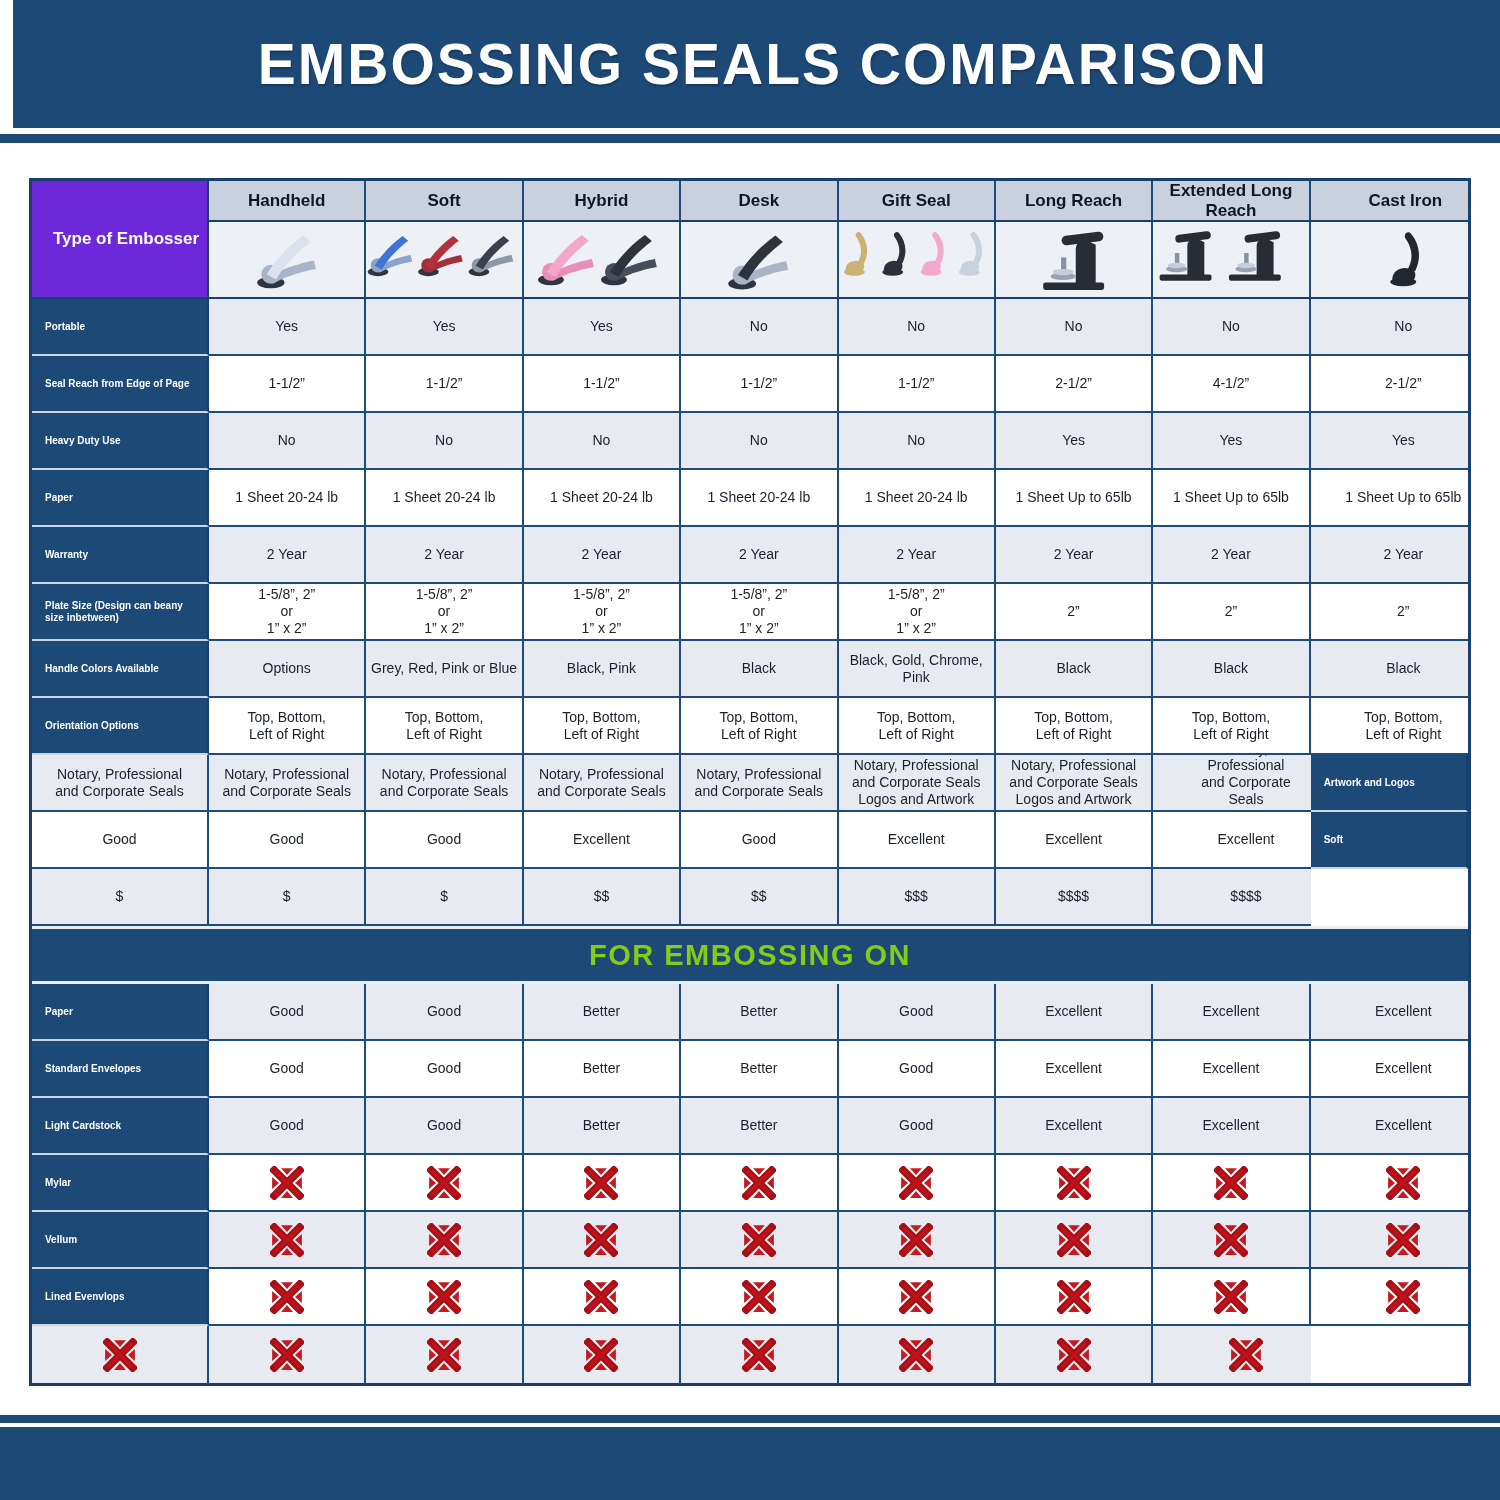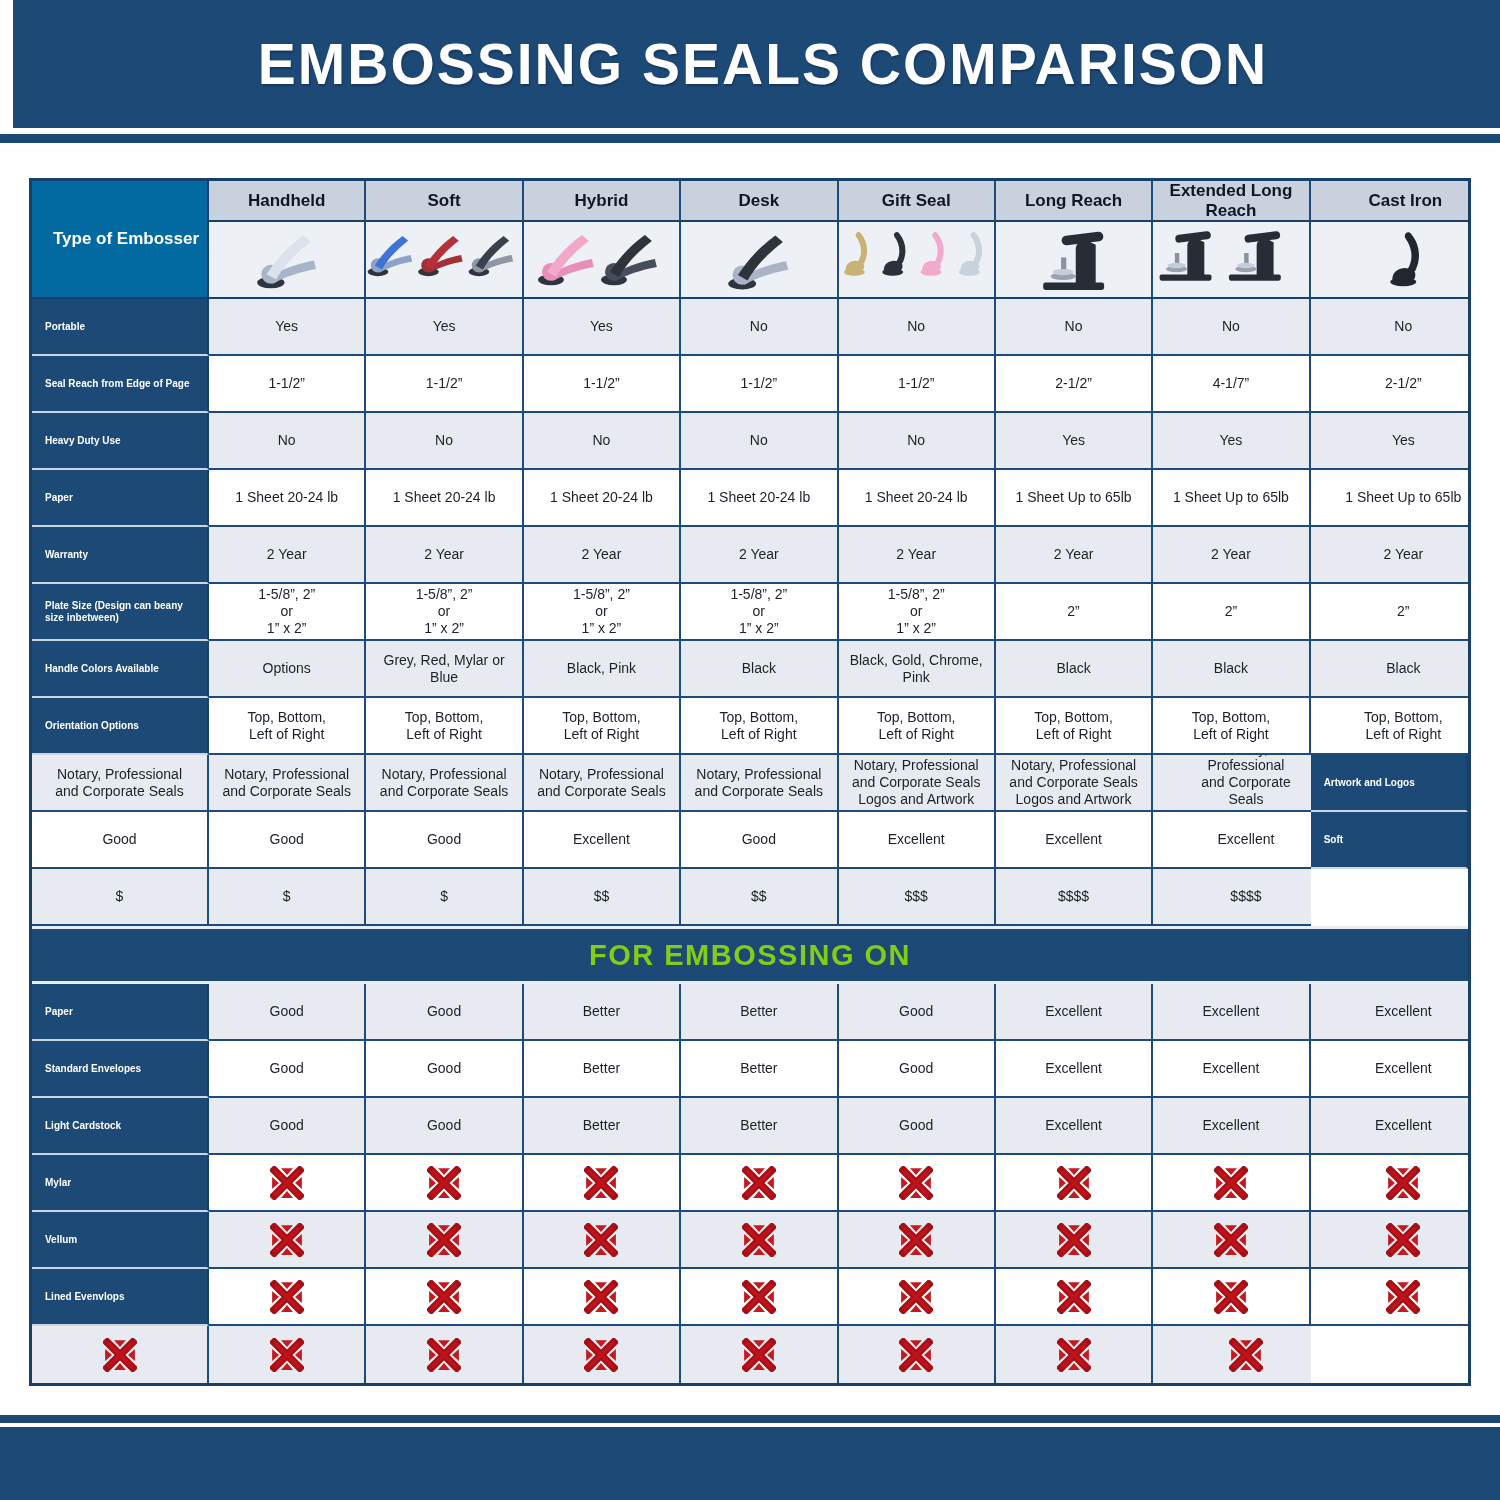--- a/index.html
+++ b/index.html
@@ -11,21 +11,21 @@
   .top-banner h1{margin:0;color:#fff;font-size:57px;font-weight:bold;letter-spacing:2px;
     text-shadow:1px 2px 2px rgba(0,0,0,.25);}
   .rule-top{position:absolute;left:0;top:134px;width:1500px;height:9px;background:#1d4977;}
 
   
   .grid{position:absolute;left:29px;top:178px;width:1442px;box-sizing:border-box;
     border:3px solid #16406d;display:grid;grid-template-columns:177px repeat(8,1fr);
     grid-template-rows:41px 77px repeat(11,57px) 58px repeat(7,57px);background:#fff;}
   .grid > div{box-sizing:border-box;display:flex;align-items:center;justify-content:center;
     text-align:center;overflow:hidden;}
-  .corner{grid-row:1 / 3;grid-column:1;background:#0369a1;}
+  .corner{grid-row:1 / 3;grid-column:1;background:#6d28d9;}
   .label{background:#1d4977;color:#fff;font-weight:bold;font-size:10px;line-height:1.18;
     justify-content:flex-start !important;text-align:left !important;
     padding:2px 6px 2px 13px;border-bottom:2px solid #ccd6e2;border-right:2px solid #16406d;}
   .corner{color:#fff;font-weight:bold;font-size:17px;justify-content:flex-start;text-align:left;
     padding-left:13px;border-bottom:2px solid #16406d;border-right:2px solid #16406d;}
   .head{background:#c8d1dd;color:#0e1726;font-weight:bold;font-size:17px;
     border-bottom:2px solid #16406d;border-right:2px solid #1d4b7c;}
   .imgcell{background:#edf0f5;border-bottom:2px solid #16406d;border-right:2px solid #1d4b7c;}
   .cell{background:#fff;color:#1b202a;font-size:14px;line-height:1.2;white-space:pre-line;
     padding:2px 4px;border-bottom:2px solid #1d4b7c;border-right:2px solid #1d4b7c;}
@@ -197,21 +197,21 @@
       <div class="cell alt">No</div>
       <div class="cell alt">No</div>
       <div class="cell alt lastcol">No</div>
       <div class="label">Seal Reach from Edge of Page</div>
       <div class="cell">1-1/2”</div>
       <div class="cell">1-1/2”</div>
       <div class="cell">1-1/2”</div>
       <div class="cell">1-1/2”</div>
       <div class="cell">1-1/2”</div>
       <div class="cell">2-1/2”</div>
-      <div class="cell">4-1/7”</div>
+      <div class="cell">4-1/2”</div>
       <div class="cell lastcol">2-1/2”</div>
       <div class="label">Heavy Duty Use</div>
       <div class="cell alt">No</div>
       <div class="cell alt">No</div>
       <div class="cell alt">No</div>
       <div class="cell alt">No</div>
       <div class="cell alt">No</div>
       <div class="cell alt">Yes</div>
       <div class="cell alt">Yes</div>
       <div class="cell alt lastcol">Yes</div>
@@ -247,21 +247,21 @@
 or
 1” x 2”</div>
       <div class="cell">1-5/8”, 2”
 or
 1” x 2”</div>
       <div class="cell">2”</div>
       <div class="cell">2”</div>
       <div class="cell lastcol">2”</div>
       <div class="label">Handle Colors Available</div>
       <div class="cell alt">Options</div>
-      <div class="cell alt">Grey, Red, Mylar or Blue</div>
+      <div class="cell alt">Grey, Red, Pink or Blue</div>
       <div class="cell alt">Black, Pink</div>
       <div class="cell alt">Black</div>
       <div class="cell alt">Black, Gold, Chrome, Pink</div>
       <div class="cell alt">Black</div>
       <div class="cell alt">Black</div>
       <div class="cell alt lastcol">Black</div>
       <div class="label">Orientation Options</div>
       <div class="cell">Top, Bottom,
 Left of Right</div>
       <div class="cell">Top, Bottom,

